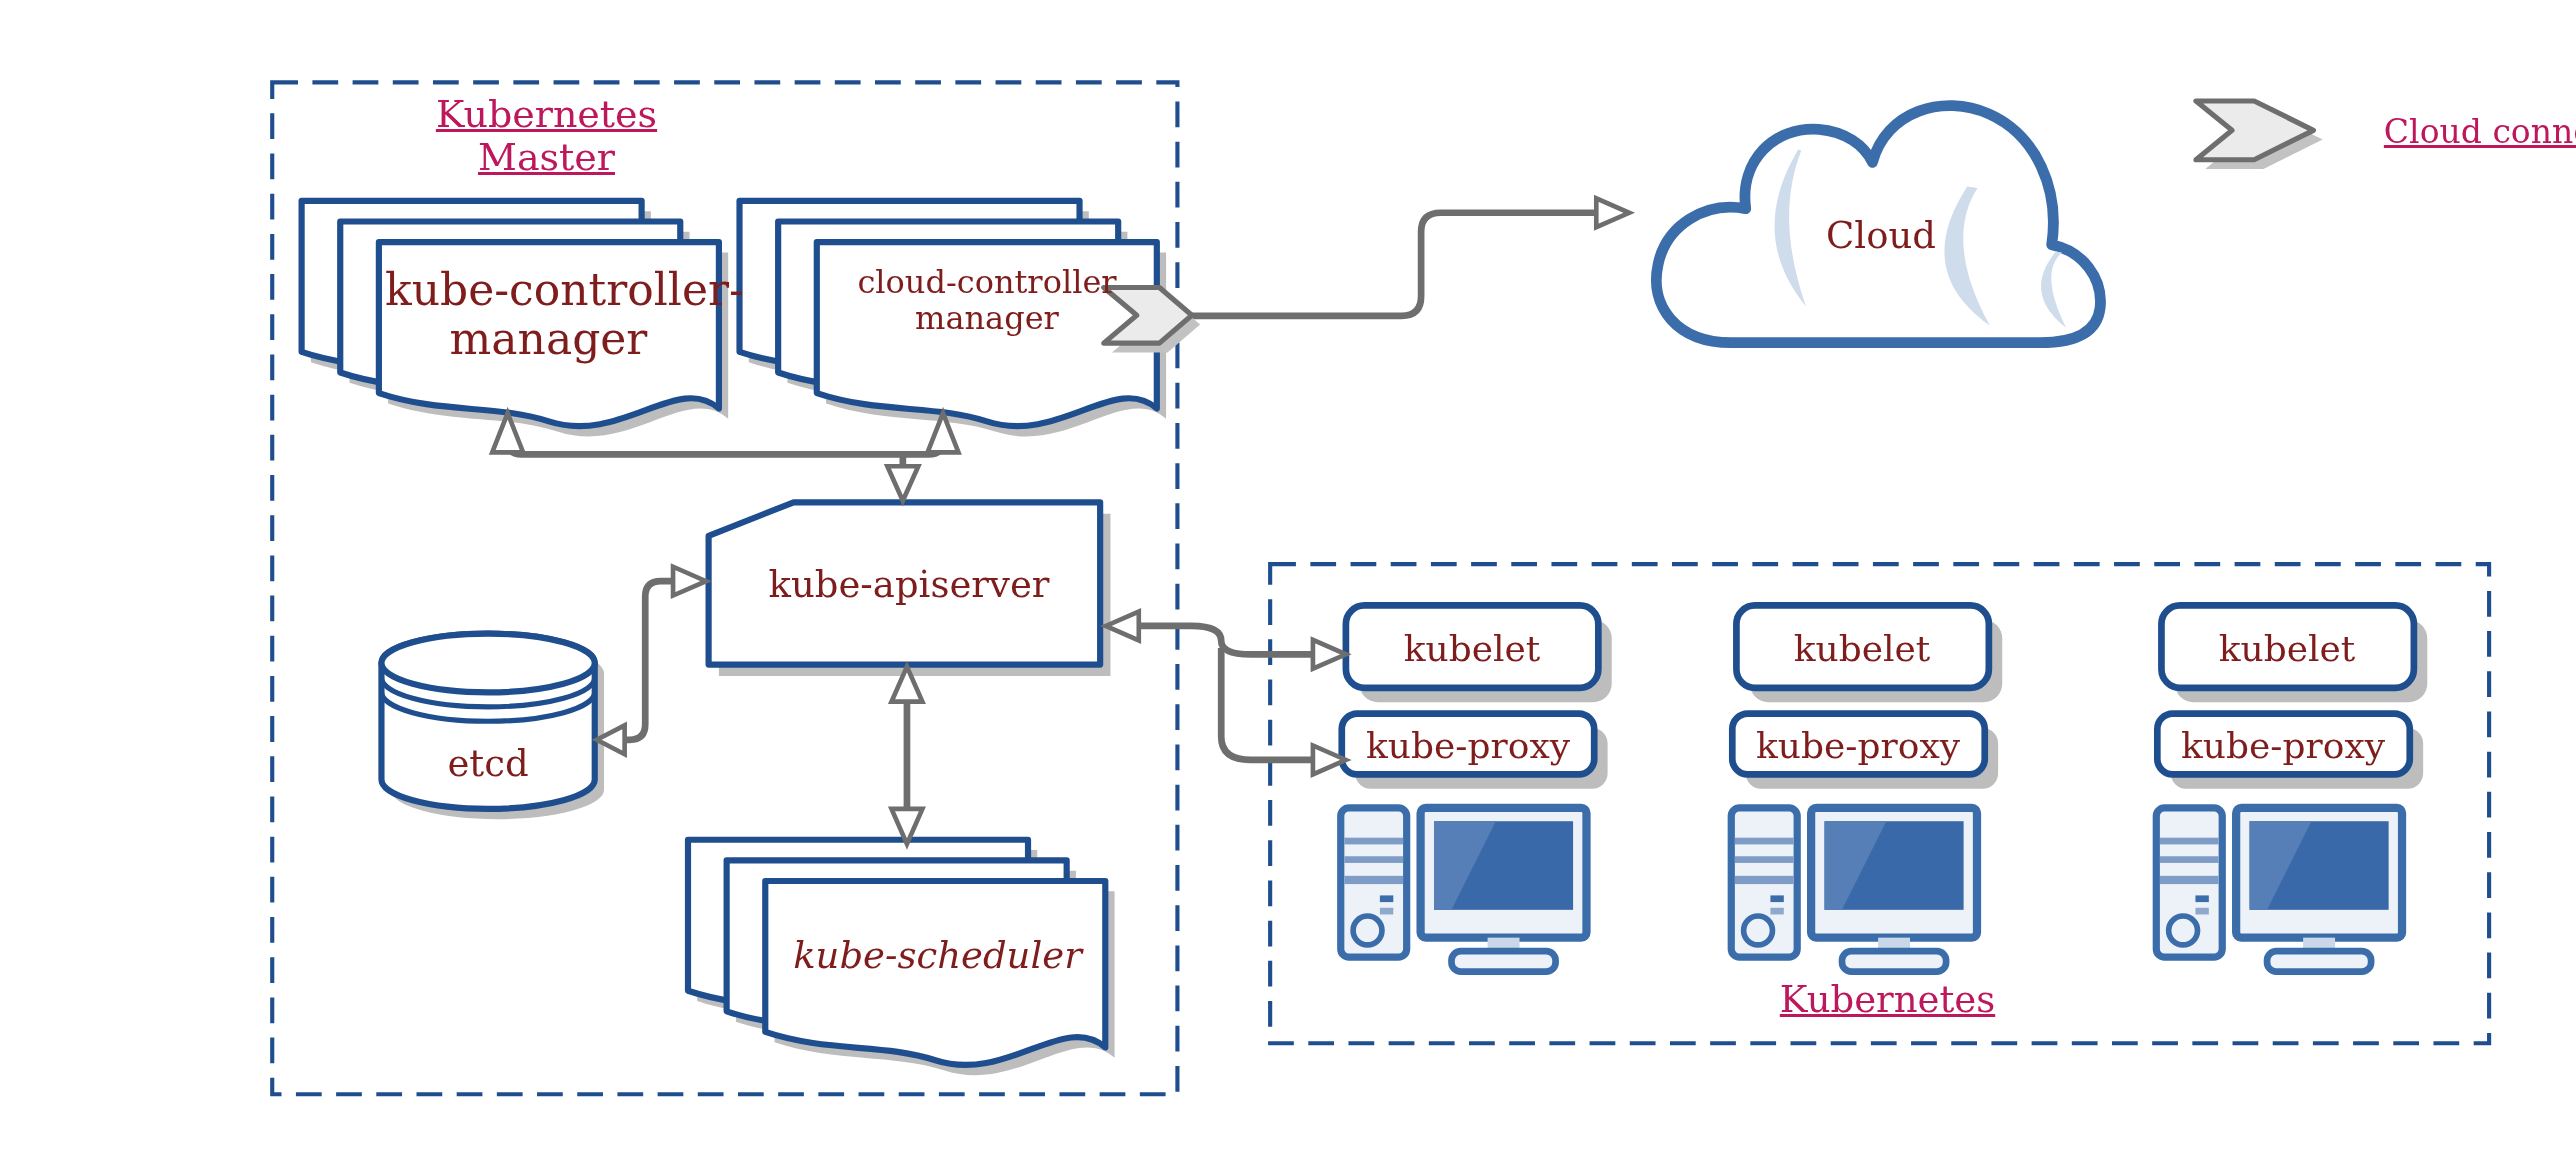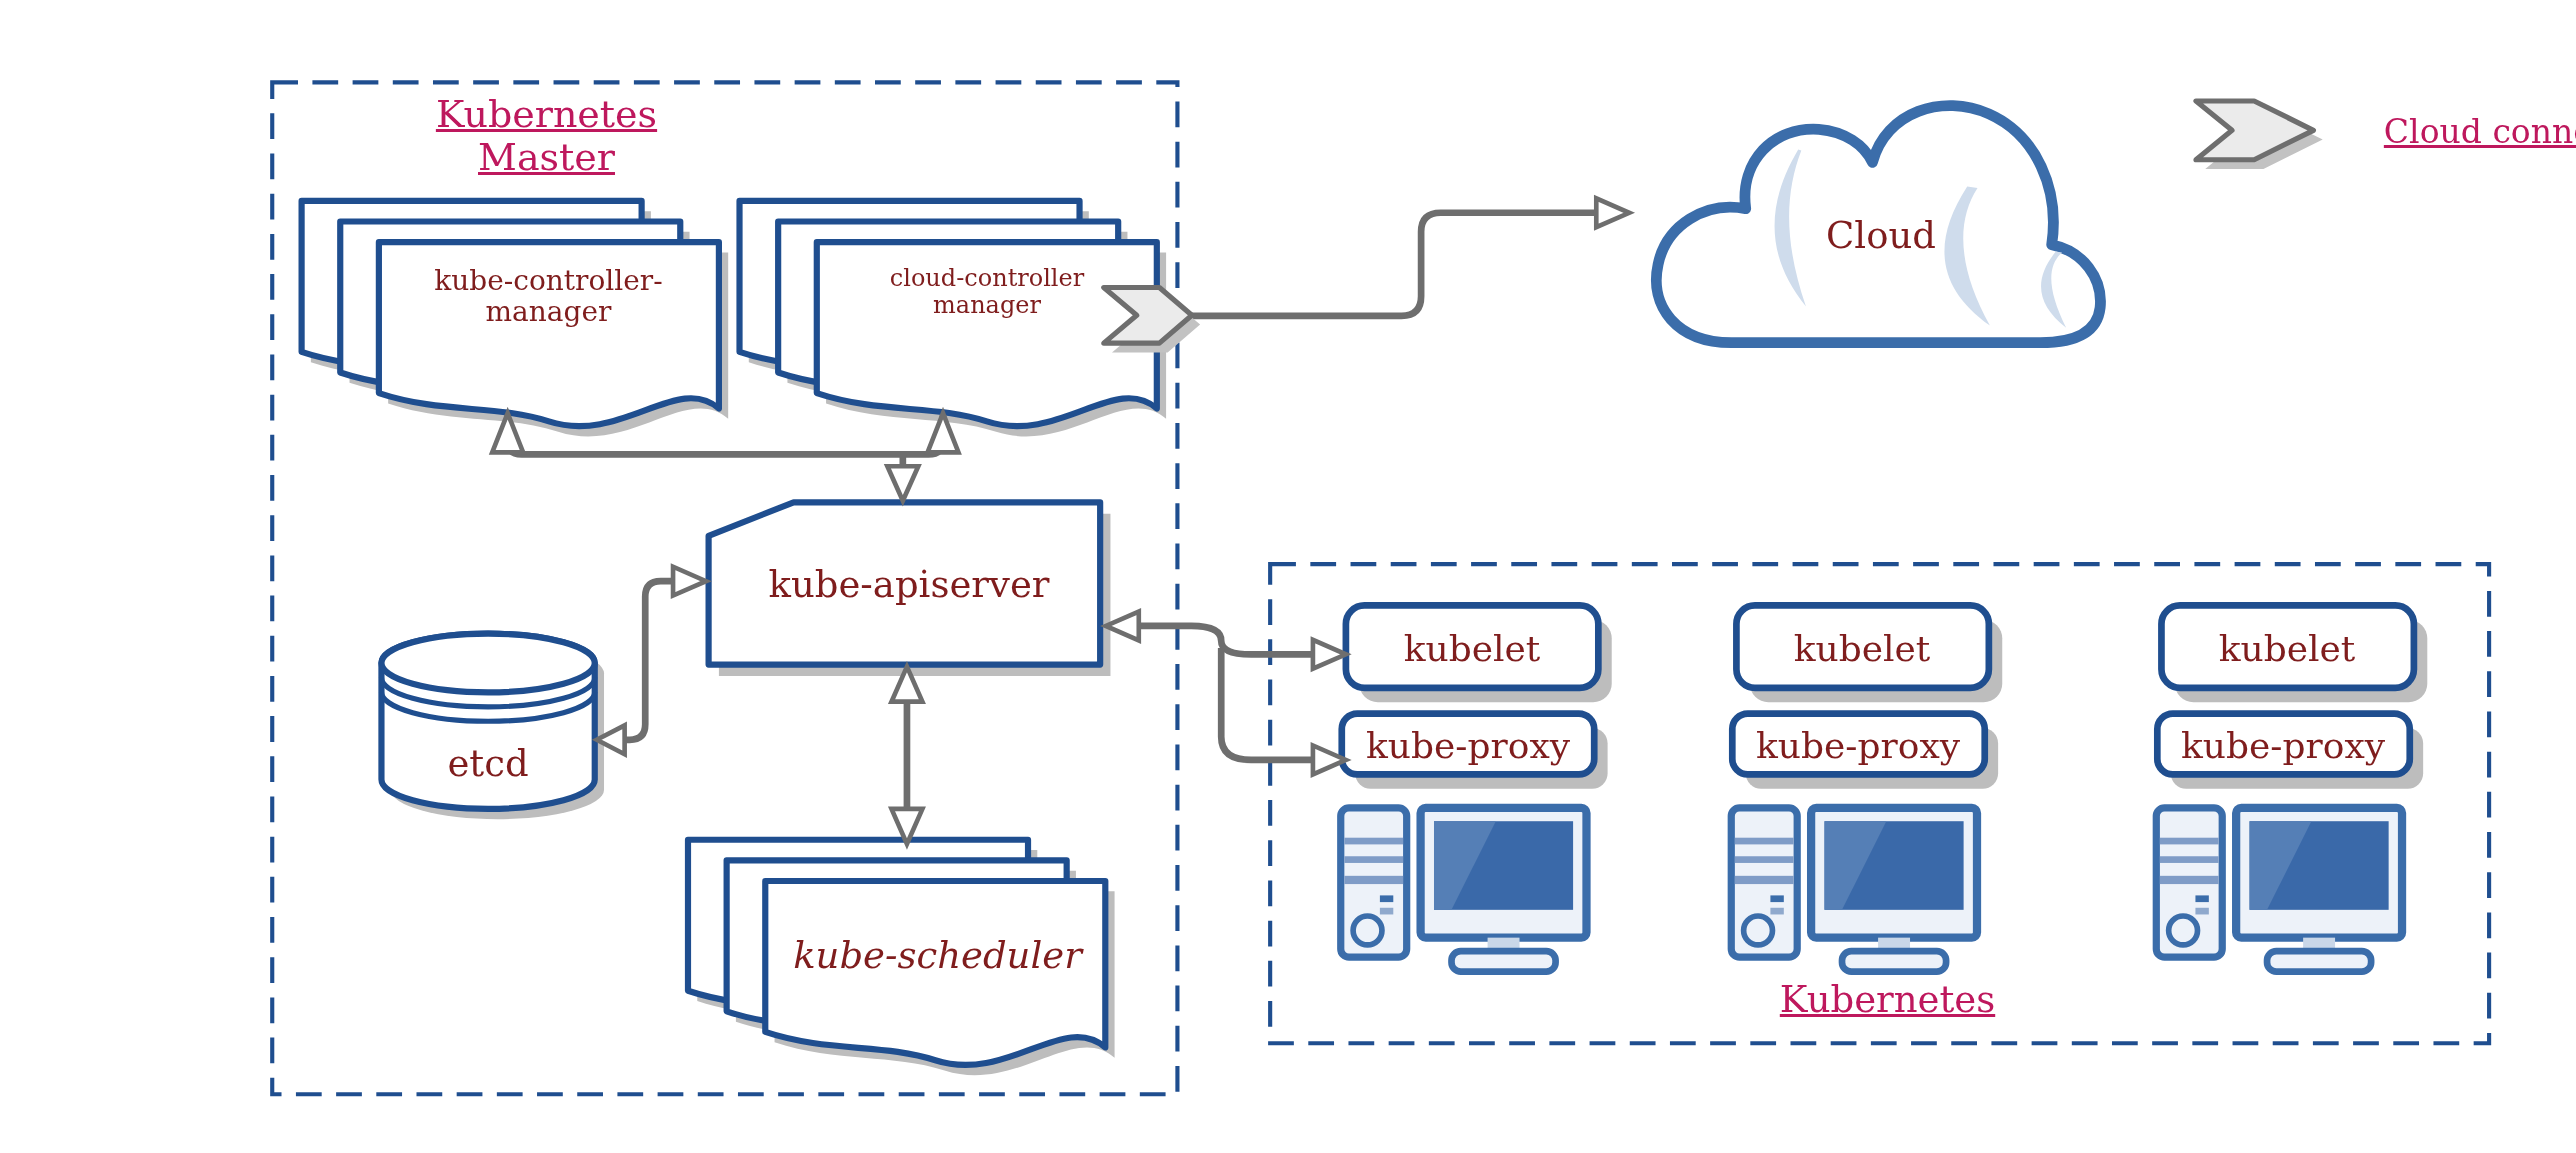--- a/index.html
+++ b/index.html
@@ -181,26 +181,26 @@
     <polygon points="4280,214 4393,214 4508,271 4393,328 4280,328 4350,271" fill="#c2c2c2"></polygon>
     <polygon points="4262,196 4375,196 4490,253 4375,310 4262,310 4332,253" fill="#ebebeb" stroke="#6e6e6e" stroke-width="10" stroke-linejoin="round"></polygon>
   </g>
 </svg>
 
 <div class="lbl gray-lbl two-line" style="left:366px;top:93px;width:361px;font-size:38px;">
   <div>Kubernetes</div>
   <div>Master</div>
 </div>
 
-<div class="lbl blue-lbl two-line" style="left:385px;top:265px;width:327px;font-size:28px;">
+<div class="lbl blue-lbl two-line" style="left:385px;top:265px;width:327px;font-size:44px;">
   <div>kube-controller-</div>
   <div>manager</div>
 </div>
 
-<div class="lbl blue-lbl two-line" style="left:822px;top:265px;width:330px;font-size:24px;">
+<div class="lbl blue-lbl two-line" style="left:822px;top:265px;width:330px;font-size:32px;">
   <div>cloud-controller</div>
   <div>manager</div>
 </div>
 
 <div class="lbl blue-lbl" style="left:721px;top:563px;width:376px;font-size:37px;">kube-apiserver</div>
 
 <div class="lbl blue-lbl" style="left:382px;top:742px;width:212px;font-size:37px;text-align:center;">etcd</div>
 
 <div class="lbl blue-lbl" style="left:769px;top:934px;width:337px;font-size:37px;font-style:italic;">kube-scheduler</div>
 

